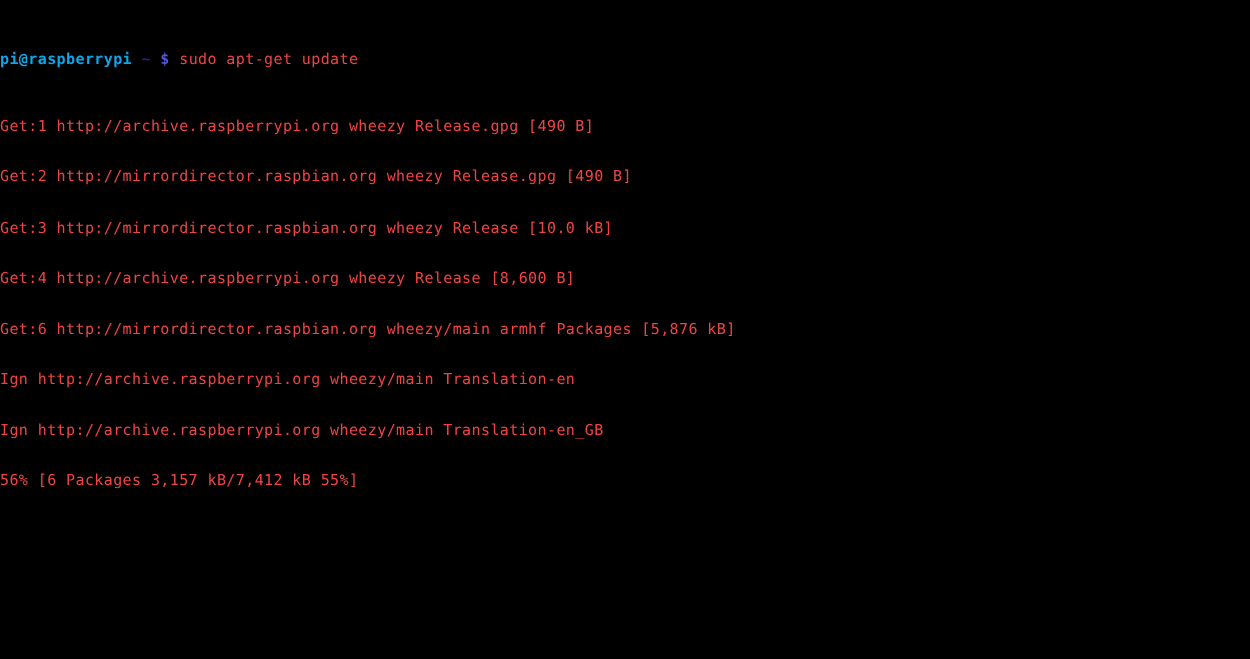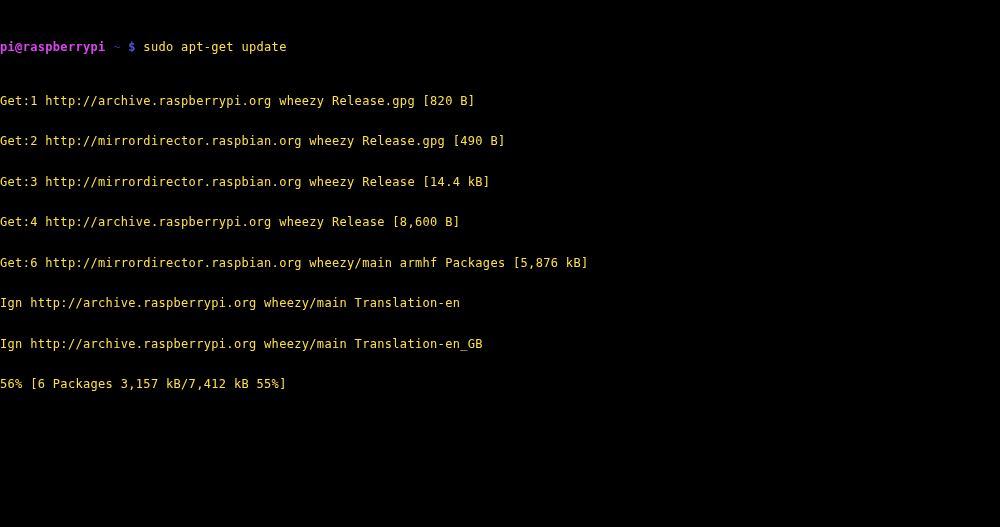--- a/index.html
+++ b/index.html
@@ -26,34 +26,34 @@
     box-sizing: border-box;
     white-space: pre;
     overflow: hidden;
   }
   .line {
     height: 13.5px;
     white-space: pre;
     font-family: "DejaVu Sans Mono", "Liberation Mono", monospace;
   }
   .seg { white-space: pre; }
-  .c-green  { color: #d946ef; font-weight: bold; }
+  .c-green  { color: #0ea5e9; font-weight: bold; }
   .c-blue   { color: #2c2ca8; }
   .c-blue-b { color: #5555dd; font-weight: bold; }
-  .c-gray   { color: #fde047; }
+  .c-gray   { color: #ef4444; }
 </style>
 </head>
 <body>
 
 <div id="terminal">
 
   <div class="line"><span class="seg c-green">pi@raspberrypi</span><span class="seg c-gray"> </span><span class="seg c-blue">~</span><span class="seg c-gray"> </span><span class="seg c-blue-b">$</span><span class="seg c-gray"> </span><span class="seg c-gray">sudo apt-get update</span></div>
 
-  <div class="line c-gray">Get:1 http://archive.raspberrypi.org wheezy Release.gpg [820 B]</div>
+  <div class="line c-gray">Get:1 http://archive.raspberrypi.org wheezy Release.gpg [490 B]</div>
   <div class="line c-gray">Get:2 http://mirrordirector.raspbian.org wheezy Release.gpg [490 B]</div>
-  <div class="line c-gray">Get:3 http://mirrordirector.raspbian.org wheezy Release [14.4 kB]</div>
+  <div class="line c-gray">Get:3 http://mirrordirector.raspbian.org wheezy Release [10.0 kB]</div>
   <div class="line c-gray">Get:4 http://archive.raspberrypi.org wheezy Release [8,600 B]</div>
   <div class="line c-gray">Get:6 http://mirrordirector.raspbian.org wheezy/main armhf Packages [5,876 kB]</div>
   <div class="line c-gray">Ign http://archive.raspberrypi.org wheezy/main Translation-en</div>
   <div class="line c-gray">Ign http://archive.raspberrypi.org wheezy/main Translation-en_GB</div>
   <div class="line c-gray">56% [6 Packages 3,157 kB/7,412 kB 55%]</div>
 
 </div>
 
 </body></html>

